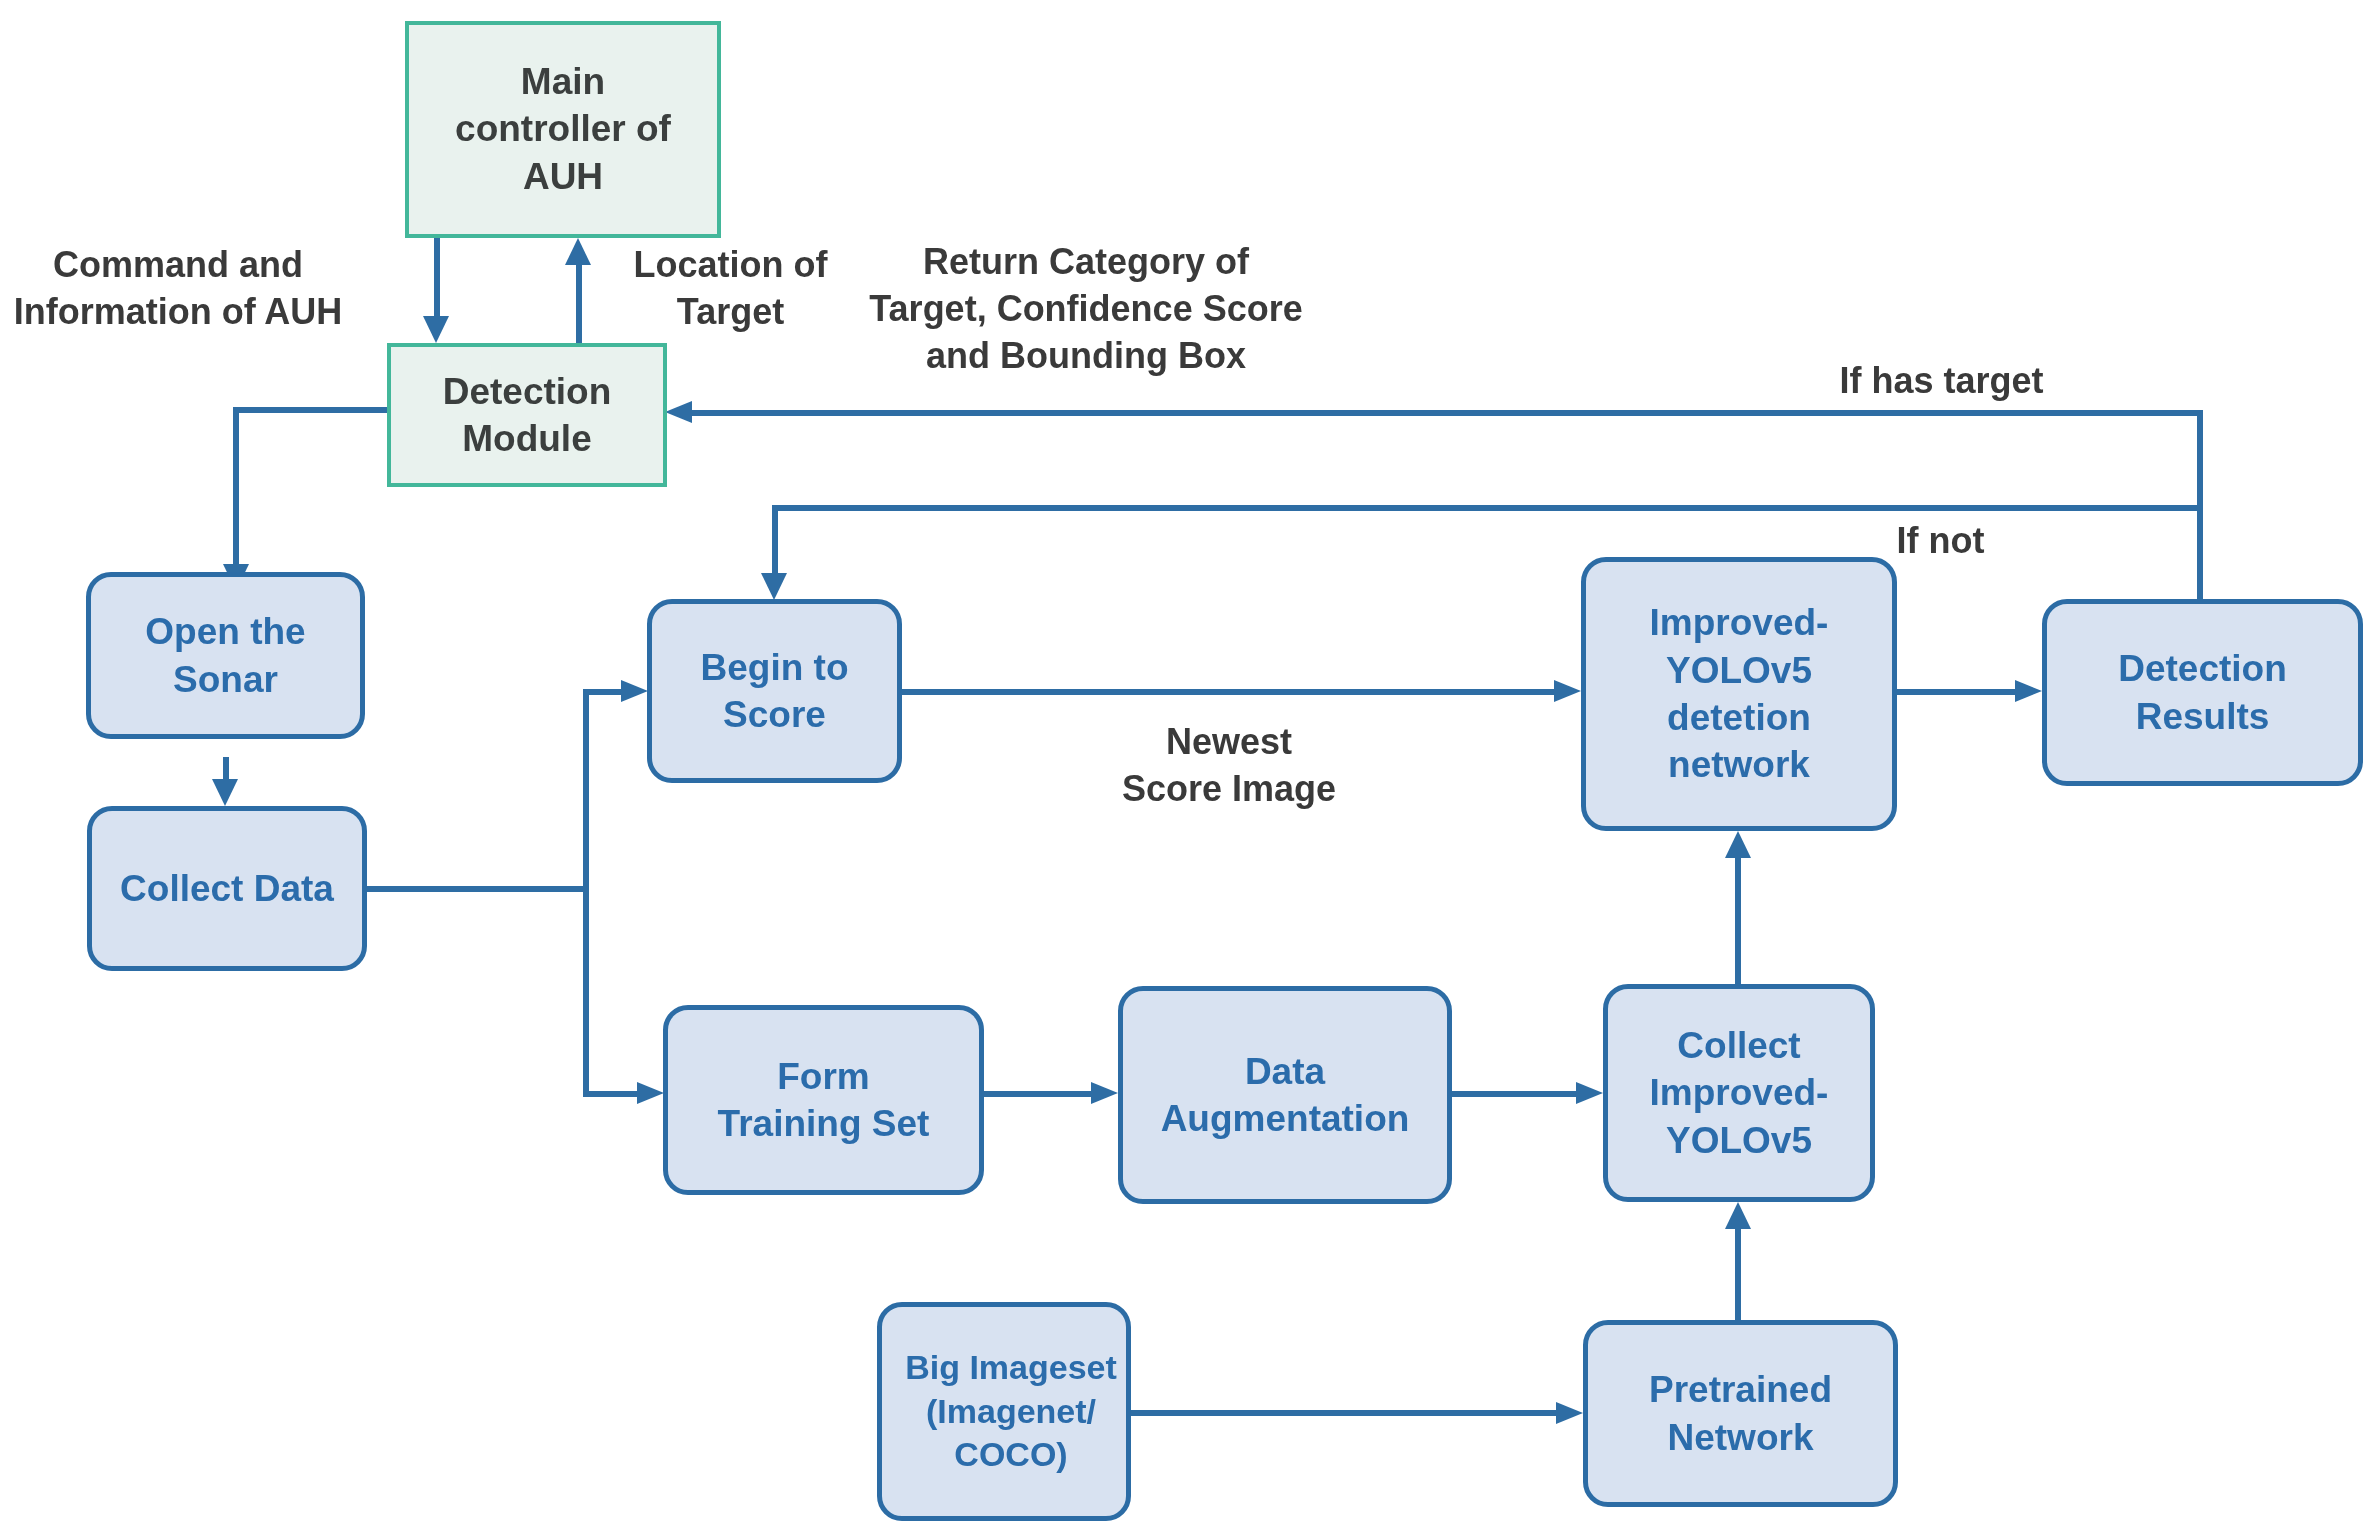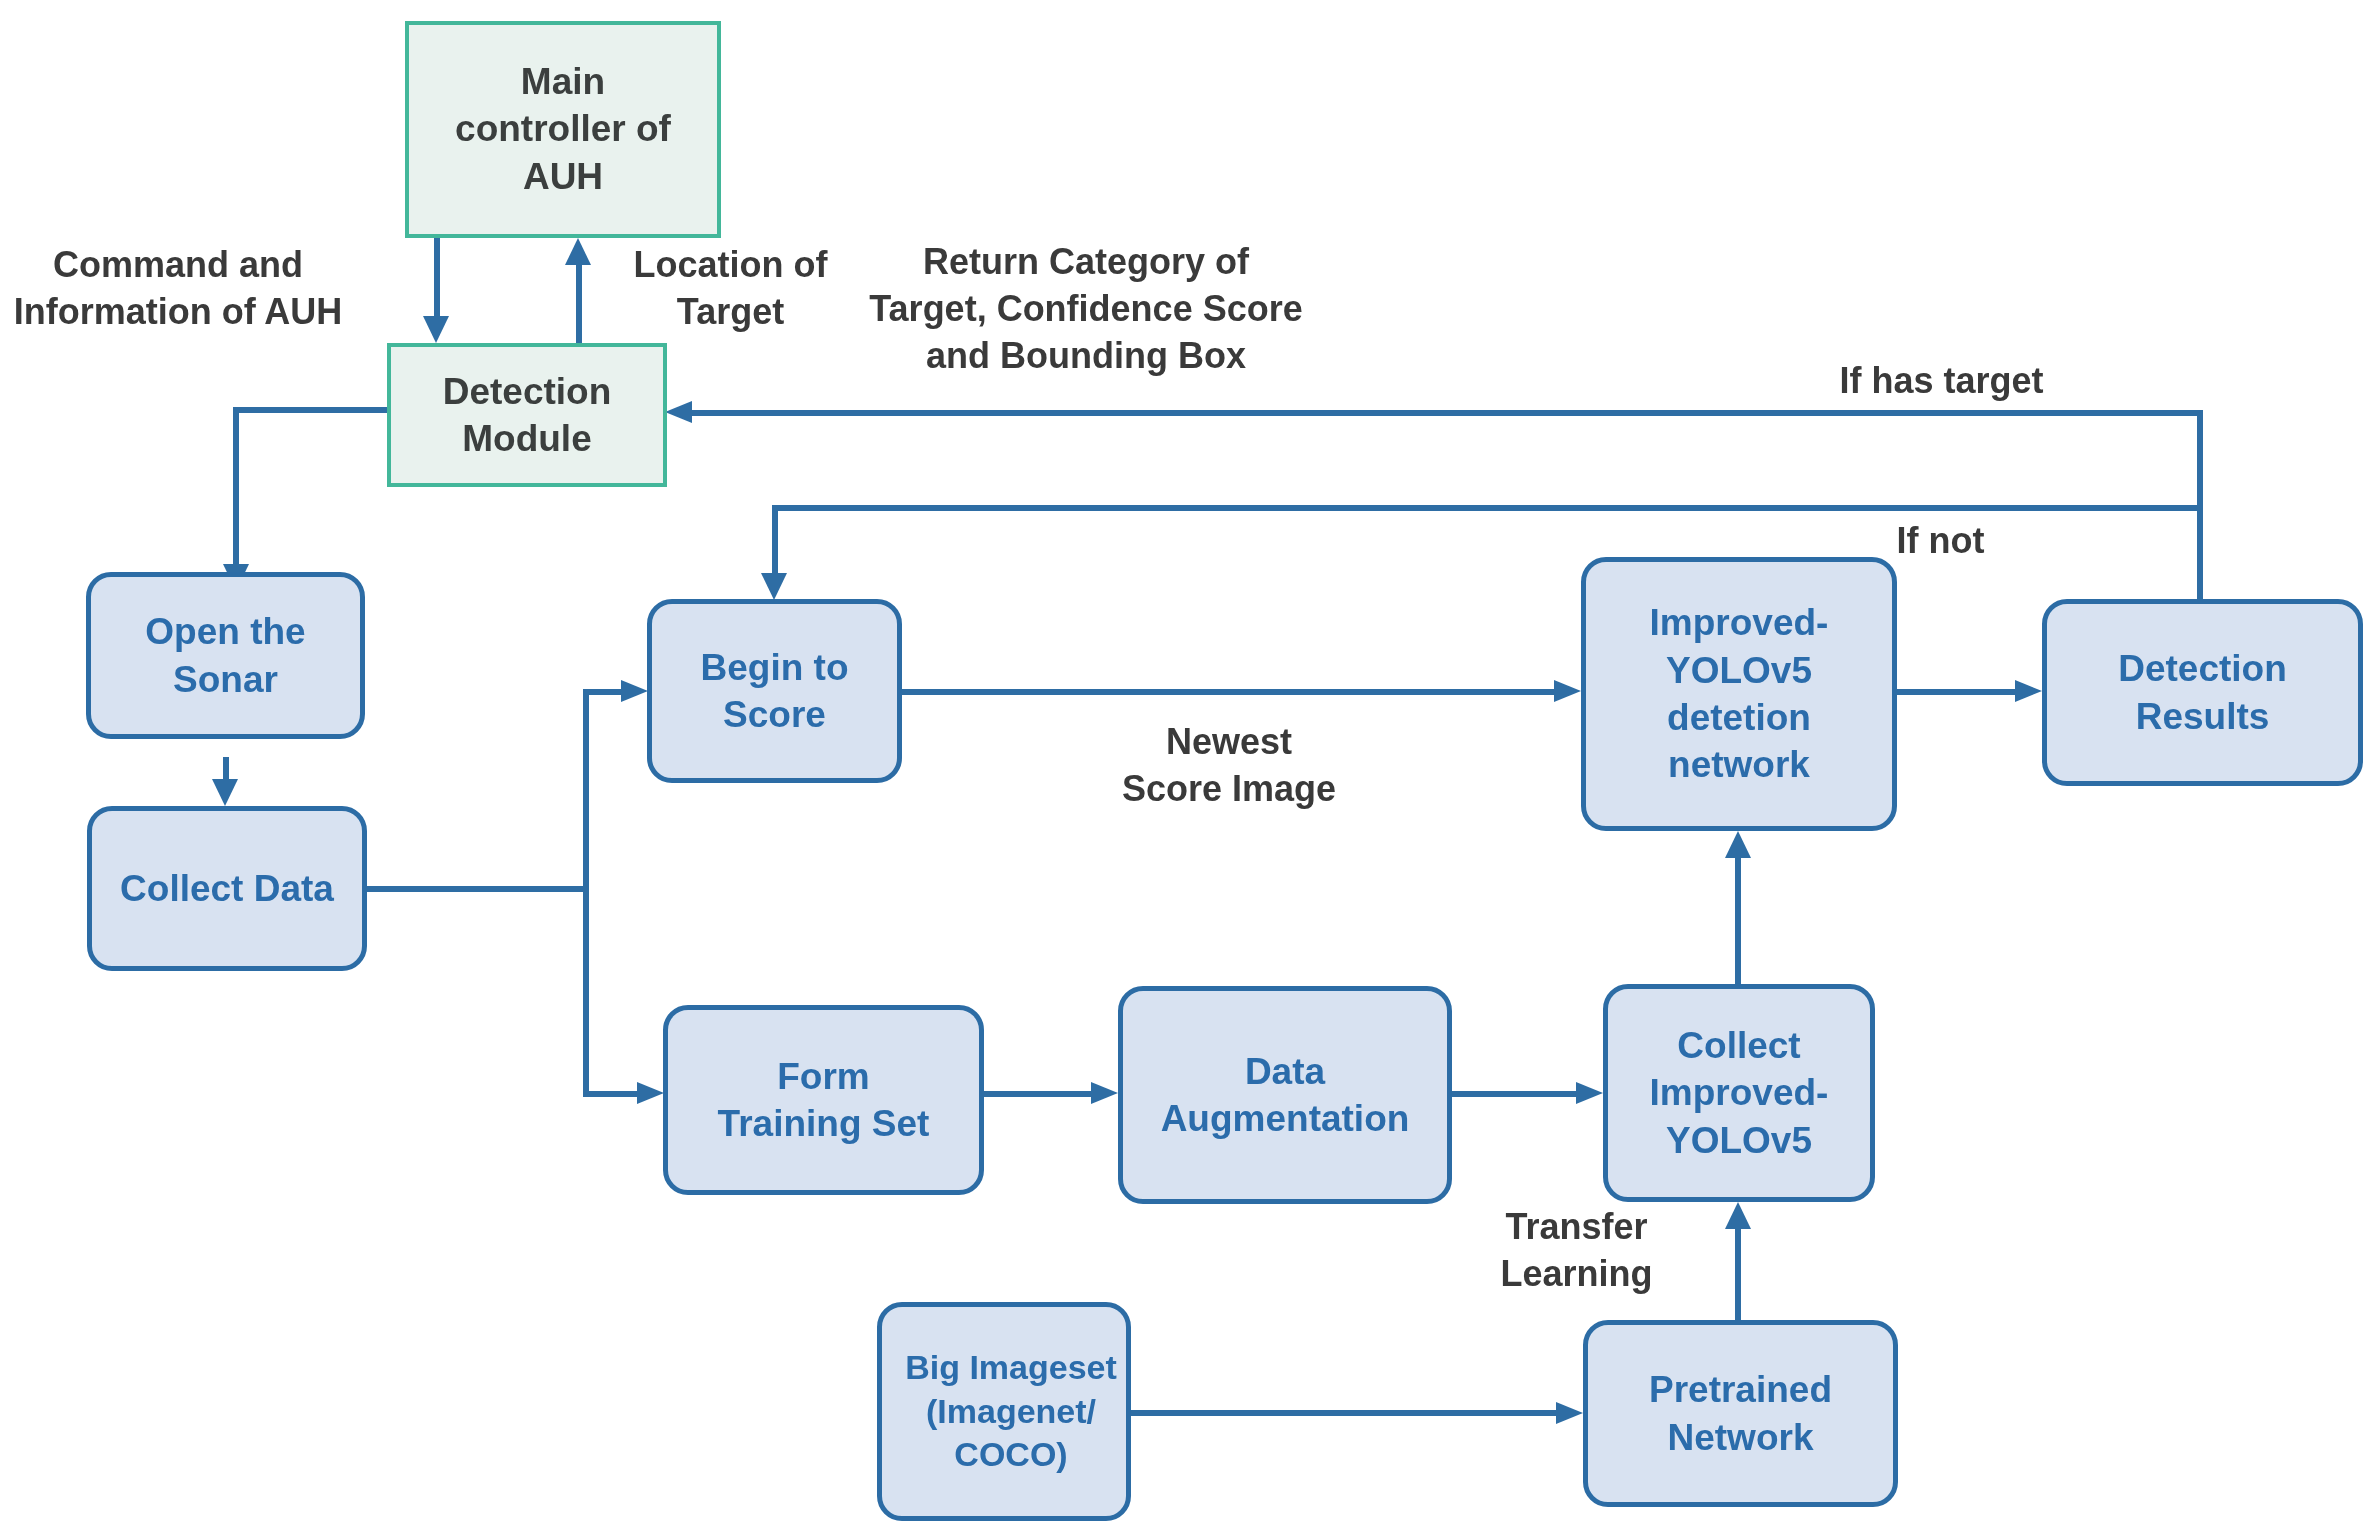--- a/index.html
+++ b/index.html
@@ -175,17 +175,15 @@
 Target, Confidence Score
 and  Bounding Box</div>
 
   <div class="lbl" style="left:1781px;top:358px;width:321px;">If has target</div>
 
   <div class="lbl" style="left:1816px;top:518px;width:249px;">If not</div>
 
   <div class="lbl" style="left:1051px;top:719px;width:356px;">Newest
 Score Image</div>
 
-  <div class="lbl" style="left:1443px;top:1204px;width:267px;">Transfer
-Learning</div>
 
 </div>
 
 
 </body></html>

